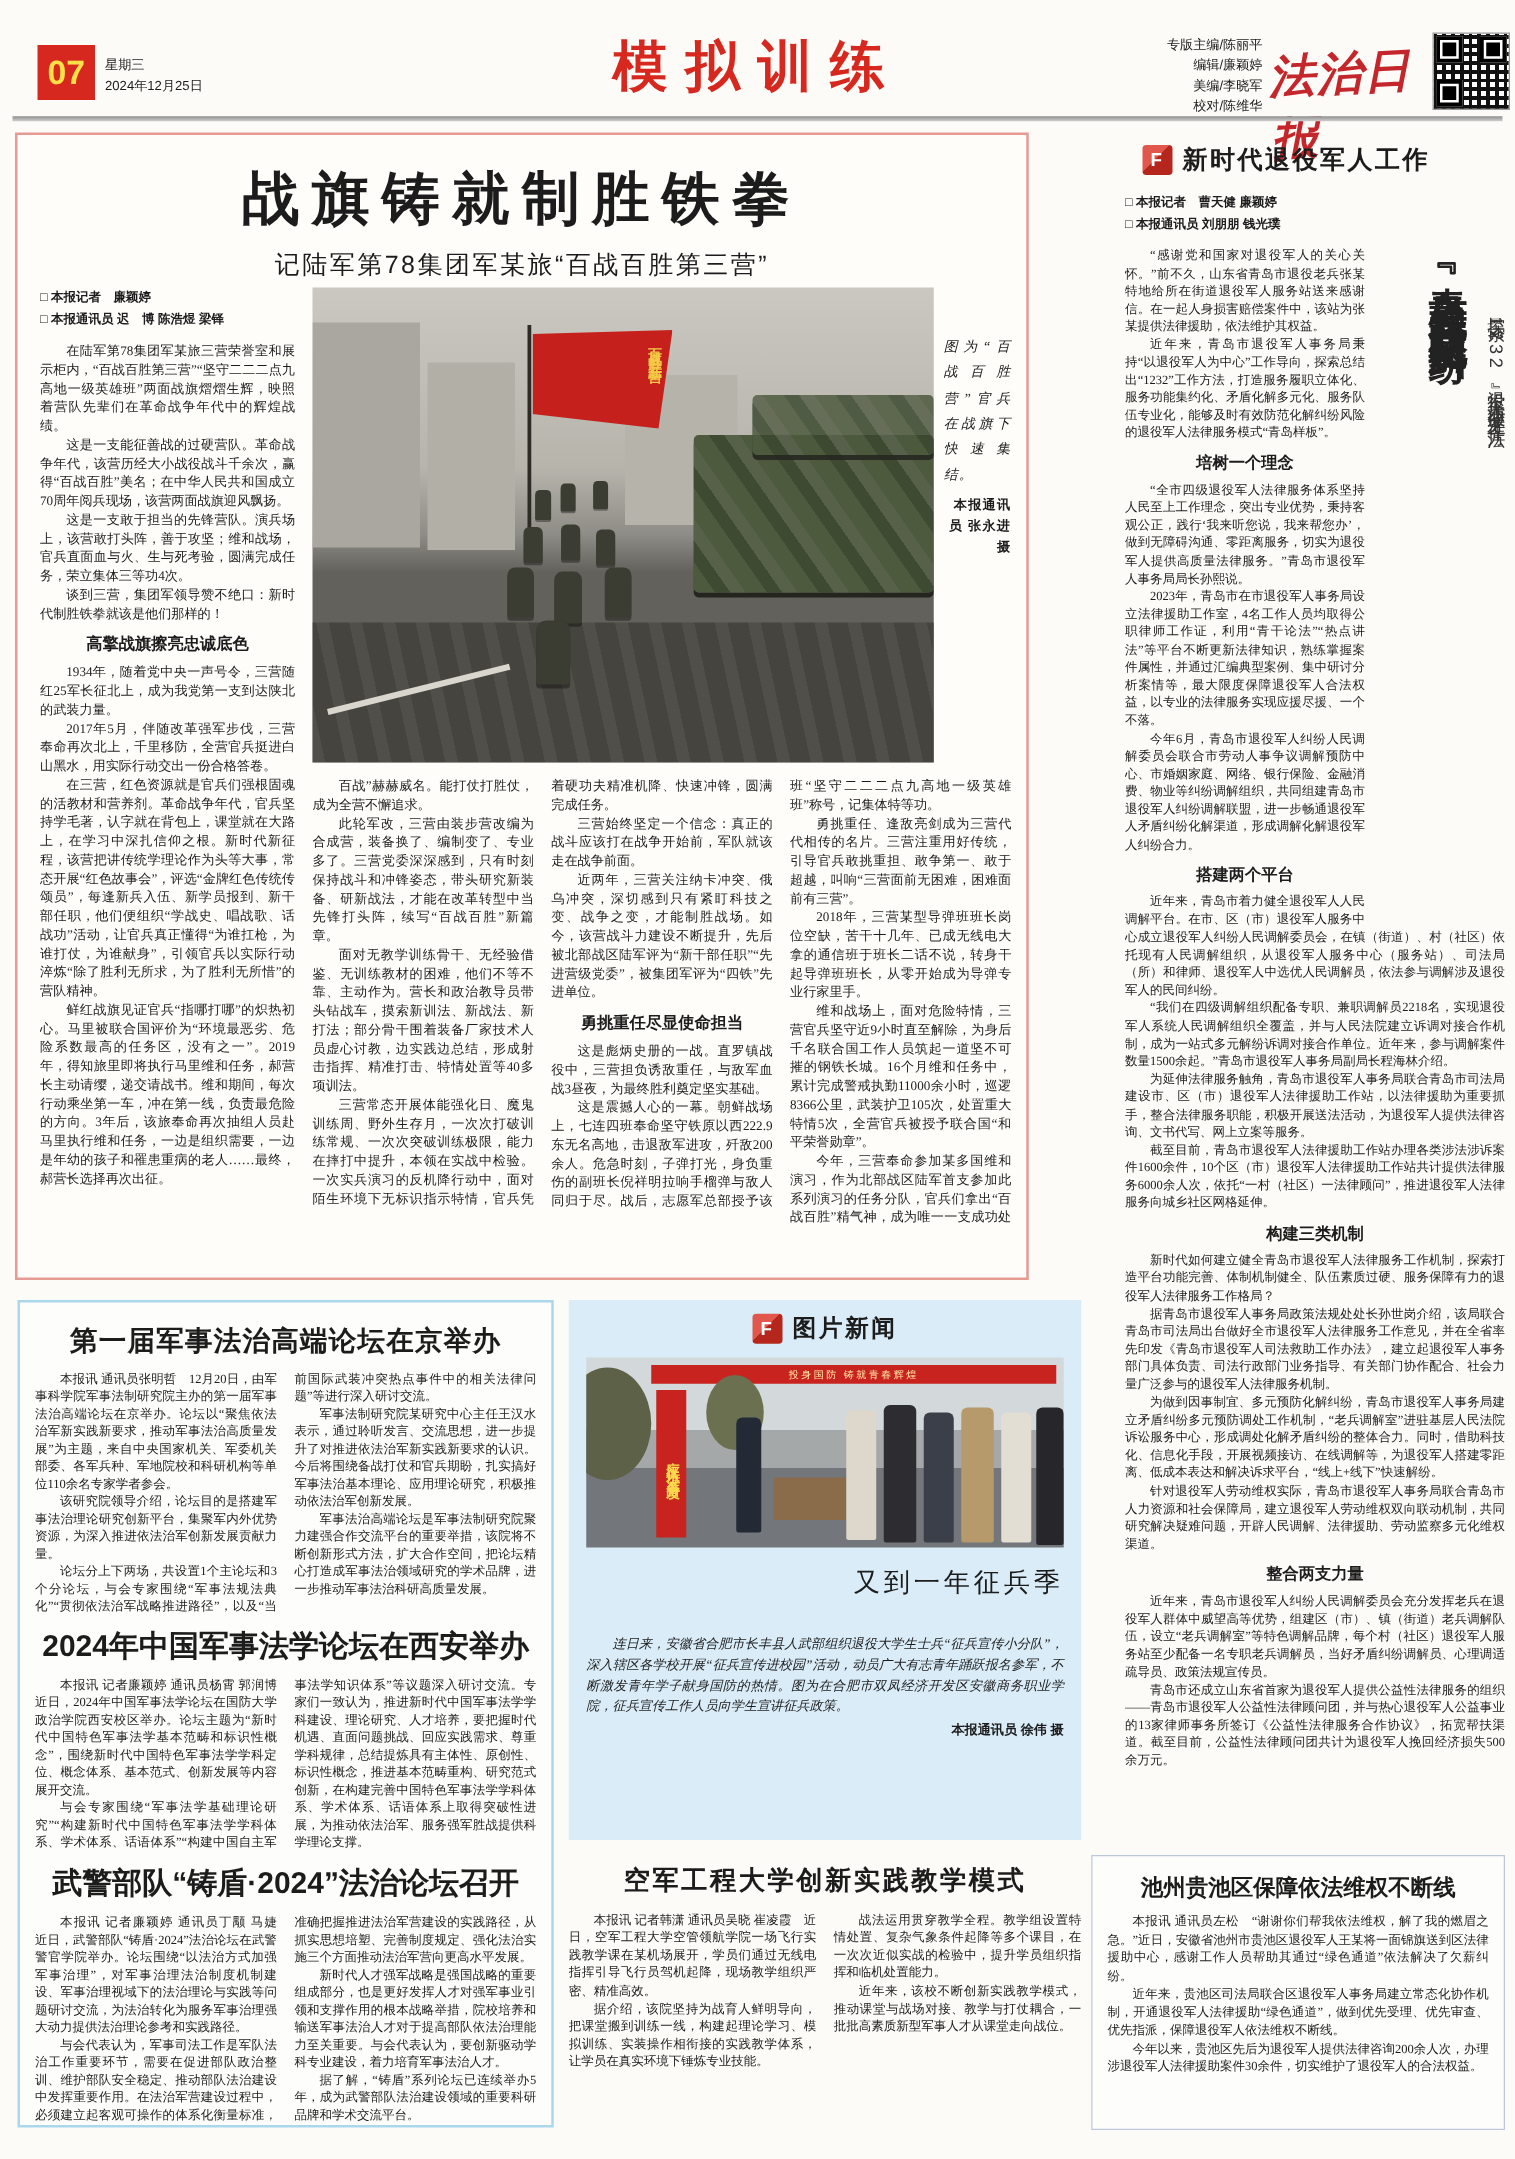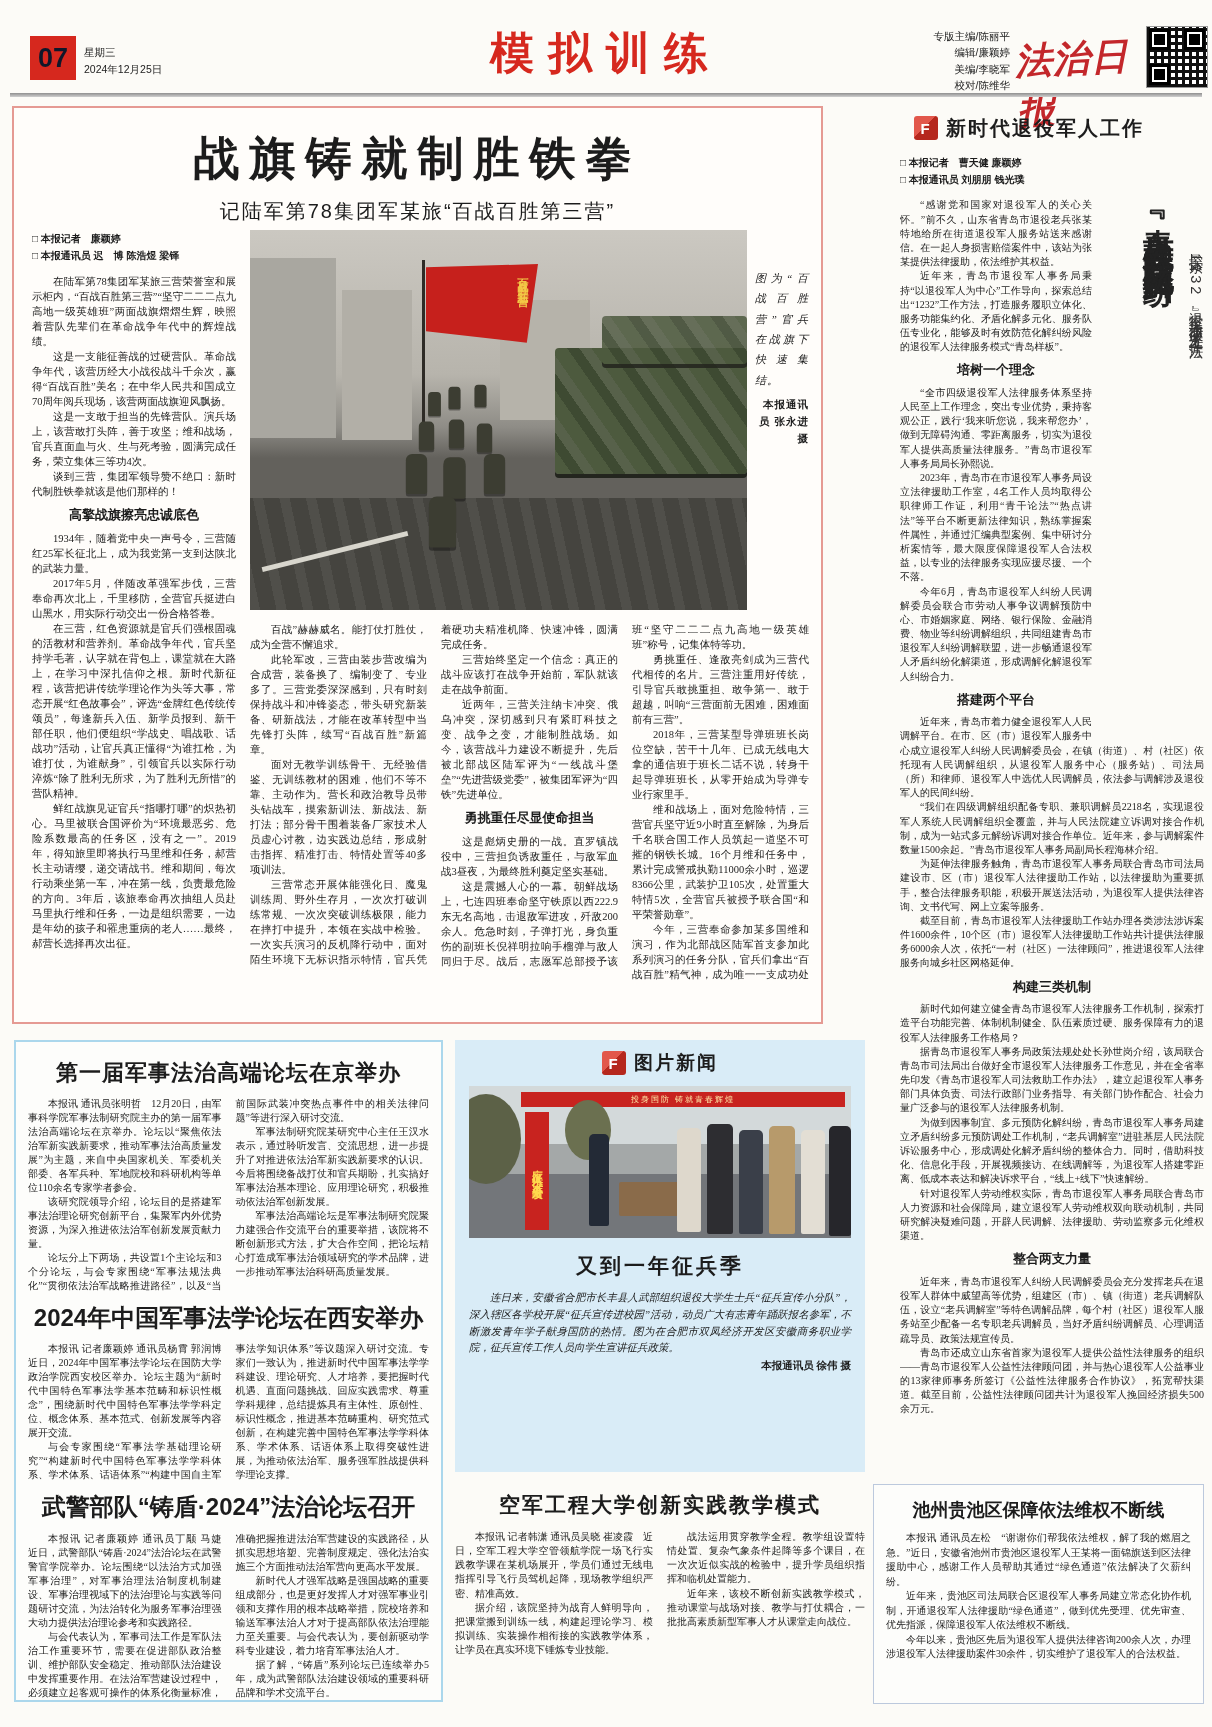--- a/index.html
+++ b/index.html
@@ -3,21 +3,21 @@
 <meta charset="utf-8">
 <style>
   html,body{margin:0;padding:0;}
   body{width:1212px;height:1727px;position:relative;background:#fcfbf7;color:#1c1c1c;
        font-family:"Liberation Serif","DejaVu Serif",serif;overflow:hidden;}
   .abs{position:absolute;}
   p{margin:0;text-indent:2em;text-align:justify;}
   .sec-head{text-align:center;font-weight:700;font-family:"Liberation Sans","DejaVu Sans",sans-serif;
             font-size:13px;margin:7px 0 6px;text-indent:0;}
   
-  .pageno{left:30px;top:36px;width:46px;height:44px;background:#d6281e;color:#0f172a;
+  .pageno{left:30px;top:36px;width:46px;height:44px;background:#d6281e;color:#fde047;
           font-family:"Liberation Sans",sans-serif;font-weight:900;font-size:27px;
           display:flex;align-items:center;justify-content:center;}
   .daybox{left:84px;top:44px;font-size:10.5px;line-height:1.6;font-family:"Liberation Sans",sans-serif;}
   .sectitle{left:0;right:0;top:24px;text-align:center;color:#d6281e;font-weight:900;
             font-family:"Liberation Sans","DejaVu Sans",sans-serif;font-size:44px;letter-spacing:14px;}
   .credits{left:880px;top:28px;width:130px;font-size:10.5px;line-height:1.55;
            font-family:"Liberation Sans",sans-serif;}
   .credits p{text-indent:0;text-align:right;}
   .masthead{left:1016px;top:34px;width:126px;color:#c3272b;font-weight:900;font-size:37px;
             font-style:italic;letter-spacing:1px;transform:rotate(-3deg);
@@ -87,22 +87,22 @@
   .f-head.h1{font-size:22px;letter-spacing:1px;}
   .f-head.h2{font-size:24px;letter-spacing:0;}
   .cols2{column-count:2;column-gap:14px;}
   
   .pnbox{left:455px;top:1040px;width:410px;height:432px;background:#d9ecf7;padding:10px 14px;
          box-sizing:border-box;overflow:hidden;}
   .pn-tag{display:flex;align-items:center;justify-content:center;gap:8px;margin-bottom:10px;
           font-family:"Liberation Sans",sans-serif;font-weight:700;font-size:19px;letter-spacing:2px;}
   .pn-photo{position:relative;width:382px;height:152px;overflow:hidden;margin:0 auto;
             background:linear-gradient(180deg,#d3d9da 0 38%,#a4a8a8 38% 58%,#73767a 58%);}
-  .pn-title{text-align:center;font-family:"Liberation Sans",sans-serif;font-weight:700;
-            font-size:21px;letter-spacing:3px;margin:14px 0 10px;}
+  .pn-title{text-align:right;font-family:"Liberation Sans",sans-serif;font-weight:400;
+            font-size:21px;letter-spacing:3px;margin:14px 0 28px;}
   .pn-cap{font-size:10.5px;line-height:1.6;font-style:italic;}
   .pn-cred{text-align:right;font-weight:700;font-style:normal;font-size:10.5px;margin-top:2px;
            font-family:"Liberation Sans",sans-serif;}
   .banner-h{position:absolute;left:52px;top:6px;right:6px;height:15px;background:#c8231f;color:#ffe9a8;
             font-size:8px;display:flex;align-items:center;justify-content:center;letter-spacing:2px;}
   .banner-v{position:absolute;left:56px;top:26px;width:24px;height:118px;background:#c8231f;color:#ffd94d;
             writing-mode:vertical-rl;font-size:11px;font-weight:700;letter-spacing:2px;
             display:flex;align-items:center;justify-content:center;}
   .tree{position:absolute;background:#5c6147;border-radius:50%;}
   .fig{position:absolute;border-radius:5px 5px 2px 2px;}
@@ -187,21 +187,21 @@
           <span>图为“百战百胜营”官兵在战旗下快速集结。</span>
           <span class="cred">本报通讯员 张永进 摄</span>
         </div>
       </div>
       <div class="m-cols3">
           <p>百战”赫赫威名。能打仗打胜仗，成为全营不懈追求。</p>
           <p>此轮军改，三营由装步营改编为合成营，装备换了、编制变了、专业多了。三营党委深深感到，只有时刻保持战斗和冲锋姿态，带头研究新装备、研新战法，才能在改革转型中当先锋打头阵，续写“百战百胜”新篇章。</p>
           <p>面对无教学训练骨干、无经验借鉴、无训练教材的困难，他们不等不靠、主动作为。营长和政治教导员带头钻战车，摸索新训法、新战法、新打法；部分骨干围着装备厂家技术人员虚心讨教，边实践边总结，形成射击指挥、精准打击、特情处置等40多项训法。</p>
           <p>三营常态开展体能强化日、魔鬼训练周、野外生存月，一次次打破训练常规、一次次突破训练极限，能力在摔打中提升，本领在实战中检验。一次实兵演习的反机降行动中，面对陌生环境下无标识指示特情，官兵凭着硬功夫精准机降、快速冲锋，圆满完成任务。</p>
           <p>三营始终坚定一个信念：真正的战斗应该打在战争开始前，军队就该走在战争前面。</p>
-          <p>近两年，三营关注纳卡冲突、俄乌冲突，深切感到只有紧盯科技之变、战争之变，才能制胜战场。如今，该营战斗力建设不断提升，先后被北部战区陆军评为“一线战斗堡垒”“先进营级党委”，被集团军评为“四铁”先进单位。</p>
+          <p>近两年，三营关注纳卡冲突、俄乌冲突，深切感到只有紧盯科技之变、战争之变，才能制胜战场。如今，该营战斗力建设不断提升，先后被北部战区陆军评为“新干部任职”“先进营级党委”，被集团军评为“四铁”先进单位。</p>
           <div class="sec-head">勇挑重任尽显使命担当</div>
           <p>这是彪炳史册的一战。直罗镇战役中，三营担负诱敌重任，与敌军血战3昼夜，为最终胜利奠定坚实基础。</p>
           <p>这是震撼人心的一幕。朝鲜战场上，七连四班奉命坚守铁原以西222.9东无名高地，击退敌军进攻，歼敌200余人。危急时刻，子弹打光，身负重伤的副班长倪祥明拉响手榴弹与敌人同归于尽。战后，志愿军总部授予该班“坚守二二二点九高地一级英雄班”称号，记集体特等功。</p>
           <p>勇挑重任、逢敌亮剑成为三营代代相传的名片。三营注重用好传统，引导官兵敢挑重担、敢争第一、敢于超越，叫响“三营面前无困难，困难面前有三营”。</p>
           <p>2018年，三营某型导弹班班长岗位空缺，苦干十几年、已成无线电大拿的通信班于班长二话不说，转身干起导弹班班长，从零开始成为导弹专业行家里手。</p>
           <p>维和战场上，面对危险特情，三营官兵坚守近9小时直至解除，为身后千名联合国工作人员筑起一道坚不可摧的钢铁长城。16个月维和任务中，累计完成警戒执勤11000余小时，巡逻8366公里，武装护卫105次，处置重大特情5次，全营官兵被授予联合国“和平荣誉勋章”。</p>
           <p>今年，三营奉命参加某多国维和演习，作为北部战区陆军首支参加此系列演习的任务分队，官兵们拿出“百战百胜”精气神，成为唯一一支成功处置所有情况的参演分队，得到“中国分队的表现最为出色”的高度评价。</p>
         </div>
     </div>
   </div>

